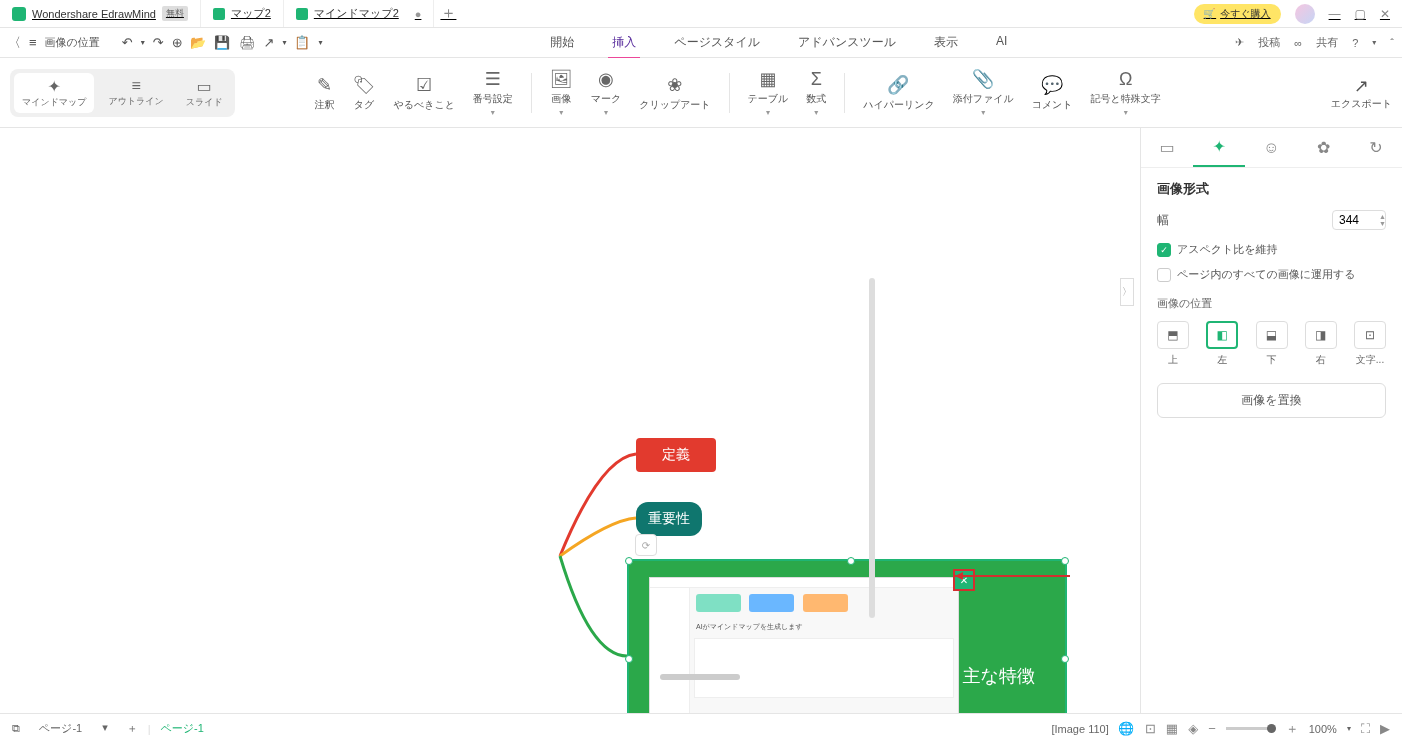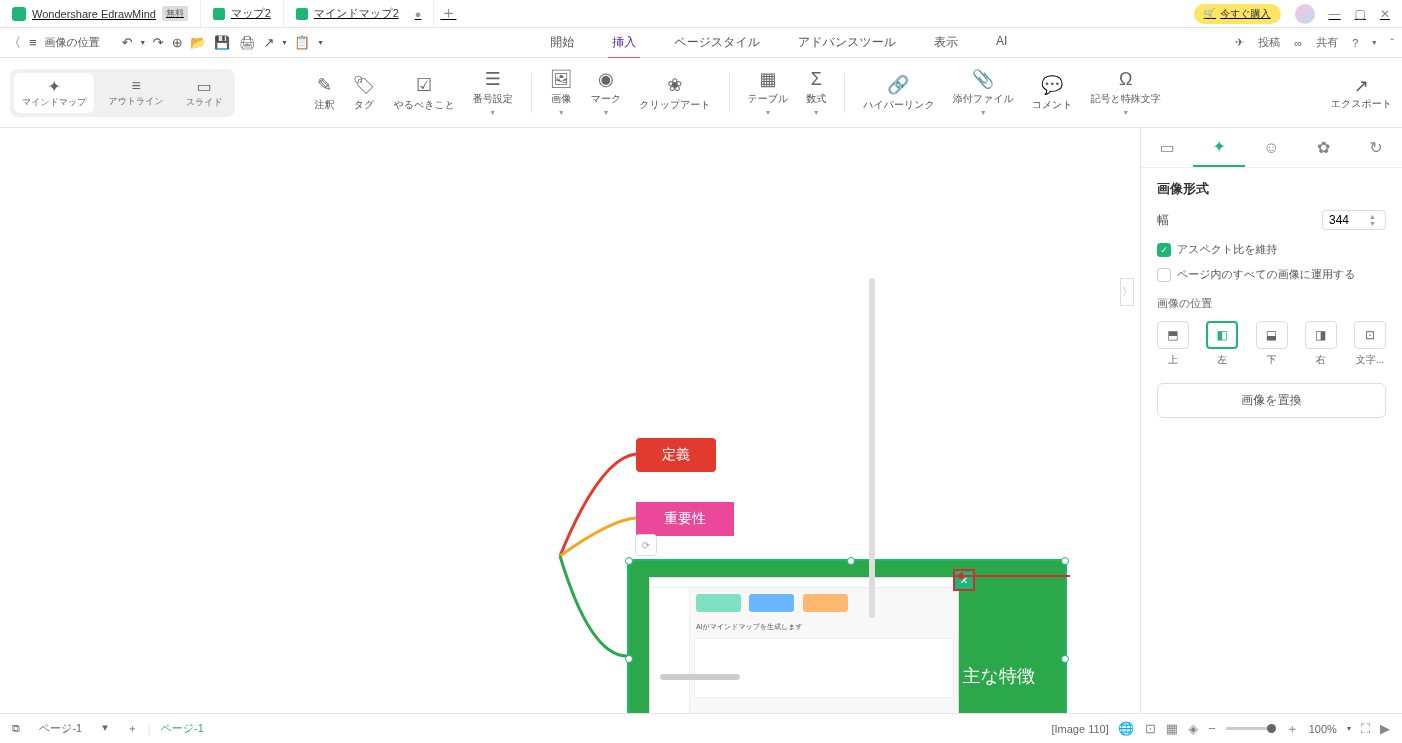--- a/index.html
+++ b/index.html
@@ -41,21 +41,21 @@
 .rib .dd { font-size: 8px; color: #999; }
 .sep { width: 1px; height: 40px; background: #e5e5e5; }
 .export { margin-left: auto; display: flex; flex-direction: column; align-items: center; font-size: 10px; color: #555; }
 
 
 .main { display: flex; height: 585px; }
 .canvas { flex: 1; background: #fff; position: relative; }
 .canvas svg { position: absolute; top: 0; left: 0; }
 .central-node { position: absolute; left: 335px; top: 408px; background: #fff; border: 1px solid #ddd; border-radius: 24px; padding: 12px 24px; font-size: 18px; color: #333; }
 .node1 { position: absolute; left: 636px; top: 310px; background: #e23a2e; color: #fff; padding: 8px 26px; border-radius: 4px; font-size: 14px; }
-.node2 { position: absolute; left: 636px; top: 374px; background: #ec4899; color: #fff; padding: 8px 28px; border-radius: 0; font-size: 14px; }
+.node2 { position: absolute; left: 636px; top: 374px; background: #0f766e; color: #fff; padding: 8px 12px; border-radius: 12px; font-size: 14px; }
 .image-node { position: absolute; left: 627px; top: 431px; width: 440px; height: 192px; border: 2px solid #1fb574; background: #2ba84a; }
 .image-inner { position: absolute; left: 20px; top: 16px; width: 310px; height: 160px; background: #f8f8f8; border: 1px solid #ddd; }
 .img-strip { height: 10px; background: #fff; border-bottom: 1px solid #eee; }
 .img-body { display: flex; height: 150px; }
 .img-side { width: 40px; background: #fff; border-right: 1px solid #eee; }
 .img-main { flex: 1; padding: 4px; }
 .img-pill { display: inline-block; width: 45px; height: 18px; border-radius: 3px; margin: 2px; }
 .img-txt { position: absolute; right: 30px; top: 80px; color: #fff; font-size: 18px; margin-top: 23px; }
 .handle { position: absolute; width: 8px; height: 8px; background: #fff; border: 1px solid #1fb574; border-radius: 50%; }
 .close-btn { position: absolute; right: 90px; top: 8px; width: 22px; height: 22px; border: 2px solid #d32f2f; background: #1fb574; display: flex; align-items: center; justify-content: center; color: #fff; font-size: 10px; }
@@ -63,21 +63,21 @@
 .collapse-handle { position: absolute; left: 1120px; top: 150px; width: 14px; height: 28px; background: #fff; border: 1px solid #ddd; display: flex; align-items: center; justify-content: center; font-size: 10px; color: #888; cursor: pointer; }
 
 
 .panel { width: 262px; background: #fff; border-left: 1px solid #e5e5e5; display: flex; flex-direction: column; }
 .panel-tabs { height: 40px; display: flex; border-bottom: 1px solid #eee; }
 .pt { flex: 1; display: flex; align-items: center; justify-content: center; font-size: 16px; color: #888; cursor: pointer; }
 .pt.active { color: #1fb574; border-bottom: 2px solid #1fb574; }
 .panel-body { padding: 12px 16px; font-size: 12px; color: #555; }
 .panel-title { font-size: 13px; font-weight: 600; color: #333; margin-bottom: 12px; }
 .form-row { display: flex; justify-content: space-between; align-items: center; margin-bottom: 12px; }
-.num-input { display: flex; border: 1px solid #ddd; border-radius: 4px; padding: 2px 6px; width: 64px; }
+.num-input { display: flex; border: 1px solid #ddd; border-radius: 4px; padding: 2px 6px; width: 54px; }
 .num-input input { border: none; width: 40px; font-size: 12px; text-align: left; outline: none; }
 .spinner { display: flex; flex-direction: column; font-size: 7px; color: #999; line-height: 7px; }
 .cbrow { display: flex; align-items: center; gap: 6px; margin-bottom: 10px; font-size: 11px; }
 .cb { width: 14px; height: 14px; border: 1px solid #ccc; border-radius: 3px; display: inline-flex; align-items: center; justify-content: center; }
 .cb.checked { background: #1fb574; border-color: #1fb574; color: #fff; font-size: 9px; }
 .sect-title { font-size: 11px; color: #666; margin: 14px 0 10px; }
 .pos-row { display: flex; gap: 8px; justify-content: space-between; }
 .pos-item { display: flex; flex-direction: column; align-items: center; font-size: 10px; color: #666; gap: 4px; cursor: pointer; }
 .pos-box { width: 32px; height: 28px; border: 1px solid #ddd; border-radius: 4px; display: flex; align-items: center; justify-content: center; font-size: 12px; }
 .pos-item.active .pos-box { border: 2px solid #1fb574; color: #1fb574; }

